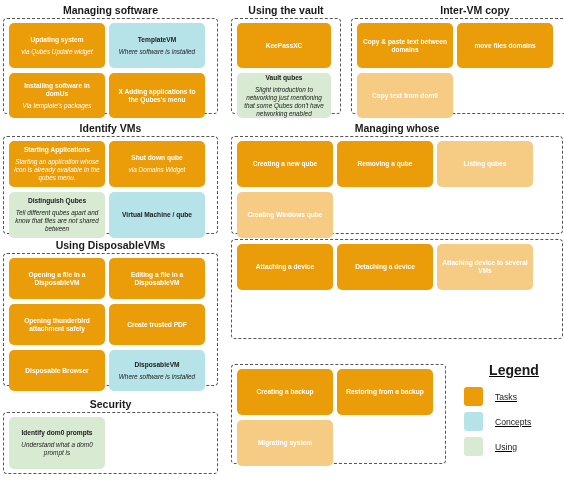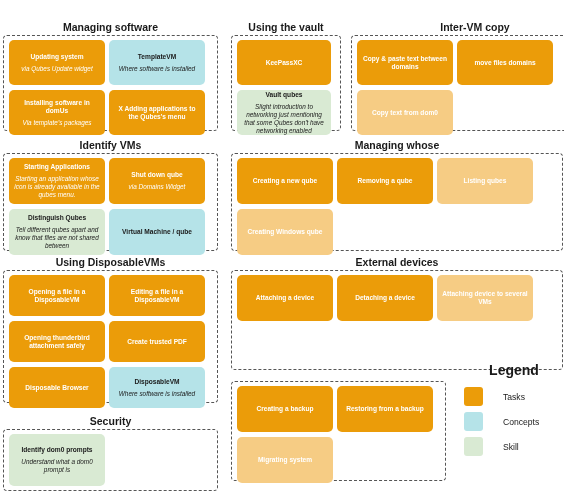--- a/index.html
+++ b/index.html
@@ -10,21 +10,20 @@
   body {
     width: 564px;
     height: 500px;
     position: relative;
     font-family: "Liberation Sans", sans-serif;
     overflow: hidden;
   }
   .group {
     position: absolute;
     box-sizing: border-box;
-    margin-top: 17px;
   }
   .group-title {
     text-align: center;
     font-size: 10.5px;
     font-weight: bold;
     color: #1a1a1a;
     line-height: 12px;
     margin-bottom: 2px;
     white-space: nowrap;
   }
@@ -76,33 +75,33 @@
     background: #d9ead3;
     color: #1a1a1a;
   }
 
   
   #legend {
     position: absolute;
     left: 464px;
     top: 362px;
     width: 100px;
+    text-decoration: underline;
   }
   #legend .legend-title {
     font-size: 14px;
     font-weight: bold;
     color: #1a1a1a;
     text-align: center;
     margin-bottom: 9px;
   }
   .legend-row {
     display: flex;
     align-items: center;
     margin-bottom: 6px;
-    gap: 8px;
   }
   .legend-swatch {
     width: 19px;
     height: 19px;
     border-radius: 3px;
     flex: 0 0 auto;
   }
   .legend-label {
     font-size: 8.6px;
     color: #1a1a1a;
@@ -215,21 +214,20 @@
         <div class="card task" style="height: 41px; width: 96px;">
           <div class="ttl">Disposable Browser</div>
         </div>
         <div class="card concept" style="height: 41px; width: 96px;">
           <div class="ttl">DisposableVM</div>
           <div class="sub">Where software is installed</div>
         </div>
       </div>
     </div>
     <div class="group" style="left: 231px; top: 239px; width: 332px;">
-      <div class="group-title">External devices</div>
       <div class="group-body" style="height: 100px;">
         <div class="card task" style="height: 46px; width: 96px;">
           <div class="ttl">Attaching a device</div>
         </div>
         <div class="card task" style="height: 46px; width: 96px;">
           <div class="ttl">Detaching a device</div>
         </div>
         <div class="card optional" style="height: 46px; width: 96px;">
           <div class="ttl">Attaching device to several VMs</div>
         </div>
@@ -265,16 +263,16 @@
       <div class="legend-row">
         <div class="legend-swatch" style="background: rgb(235, 156, 9);"></div>
         <div class="legend-label">Tasks</div>
       </div>
       <div class="legend-row">
         <div class="legend-swatch" style="background: rgb(181, 227, 232);"></div>
         <div class="legend-label">Concepts</div>
       </div>
       <div class="legend-row">
         <div class="legend-swatch" style="background: rgb(217, 234, 211);"></div>
-        <div class="legend-label">Skill</div>
+        <div class="legend-label">Using</div>
       </div>
     </div>
 </div>
 
 </body></html>

